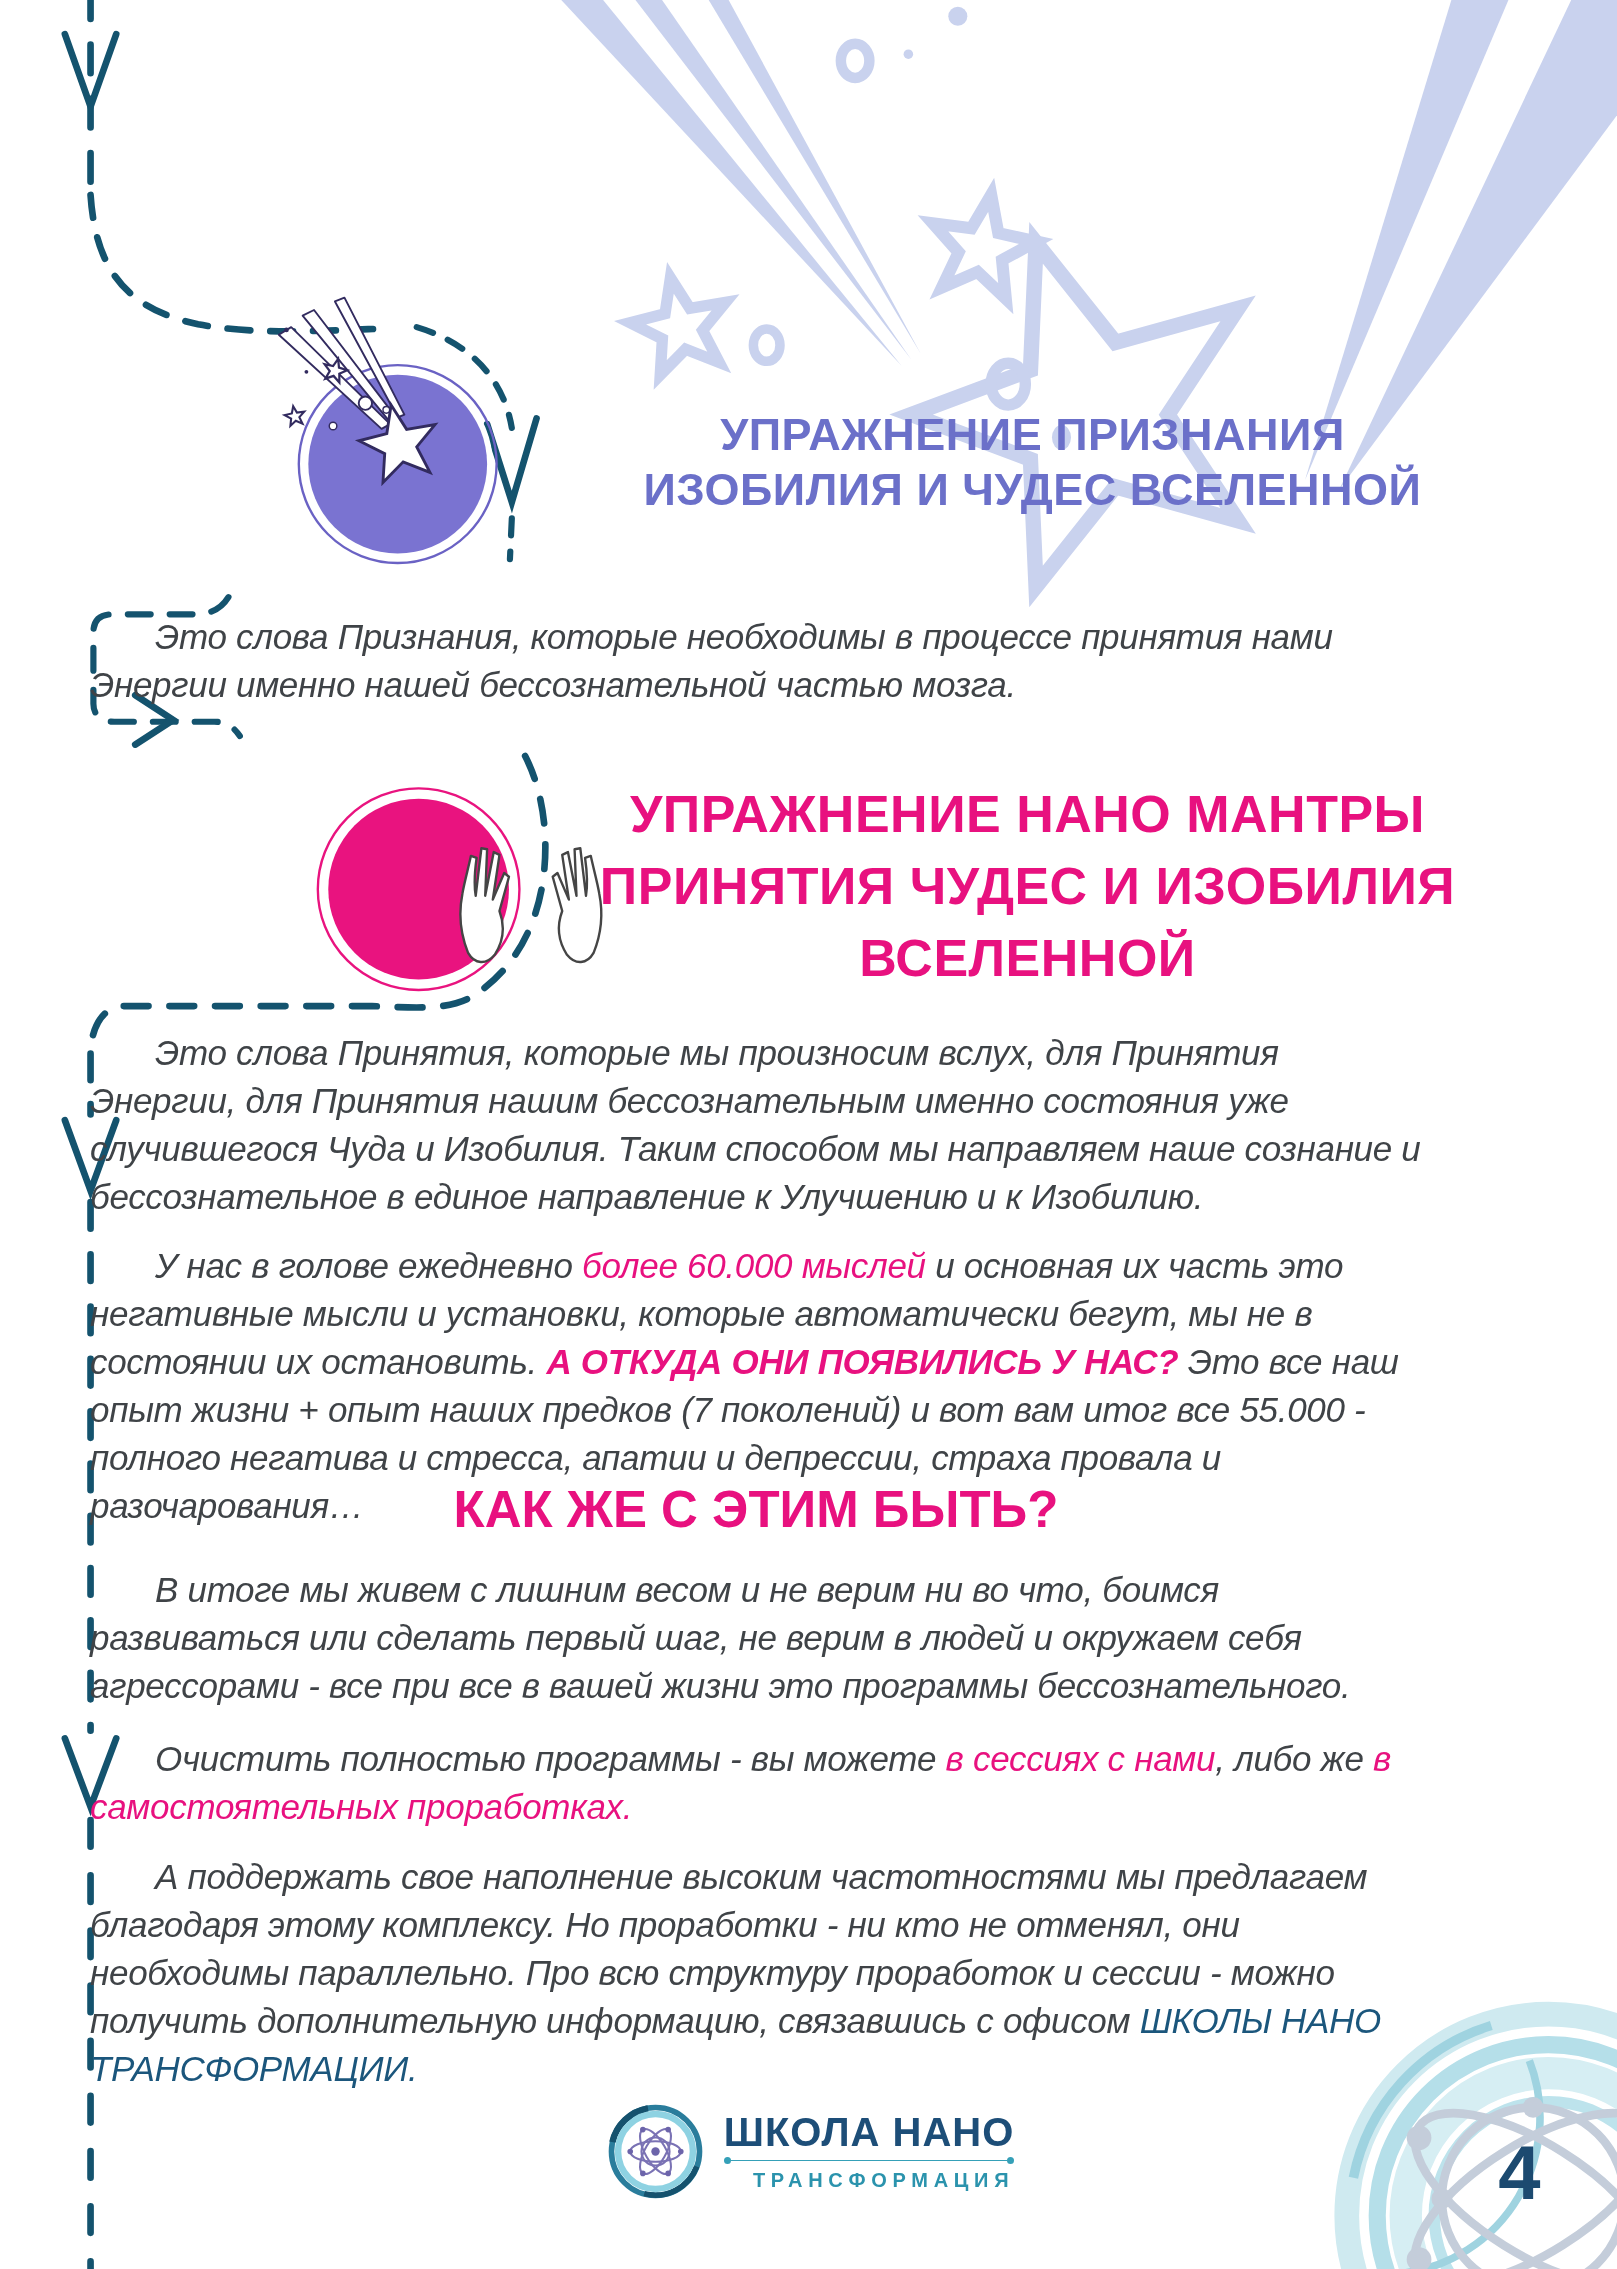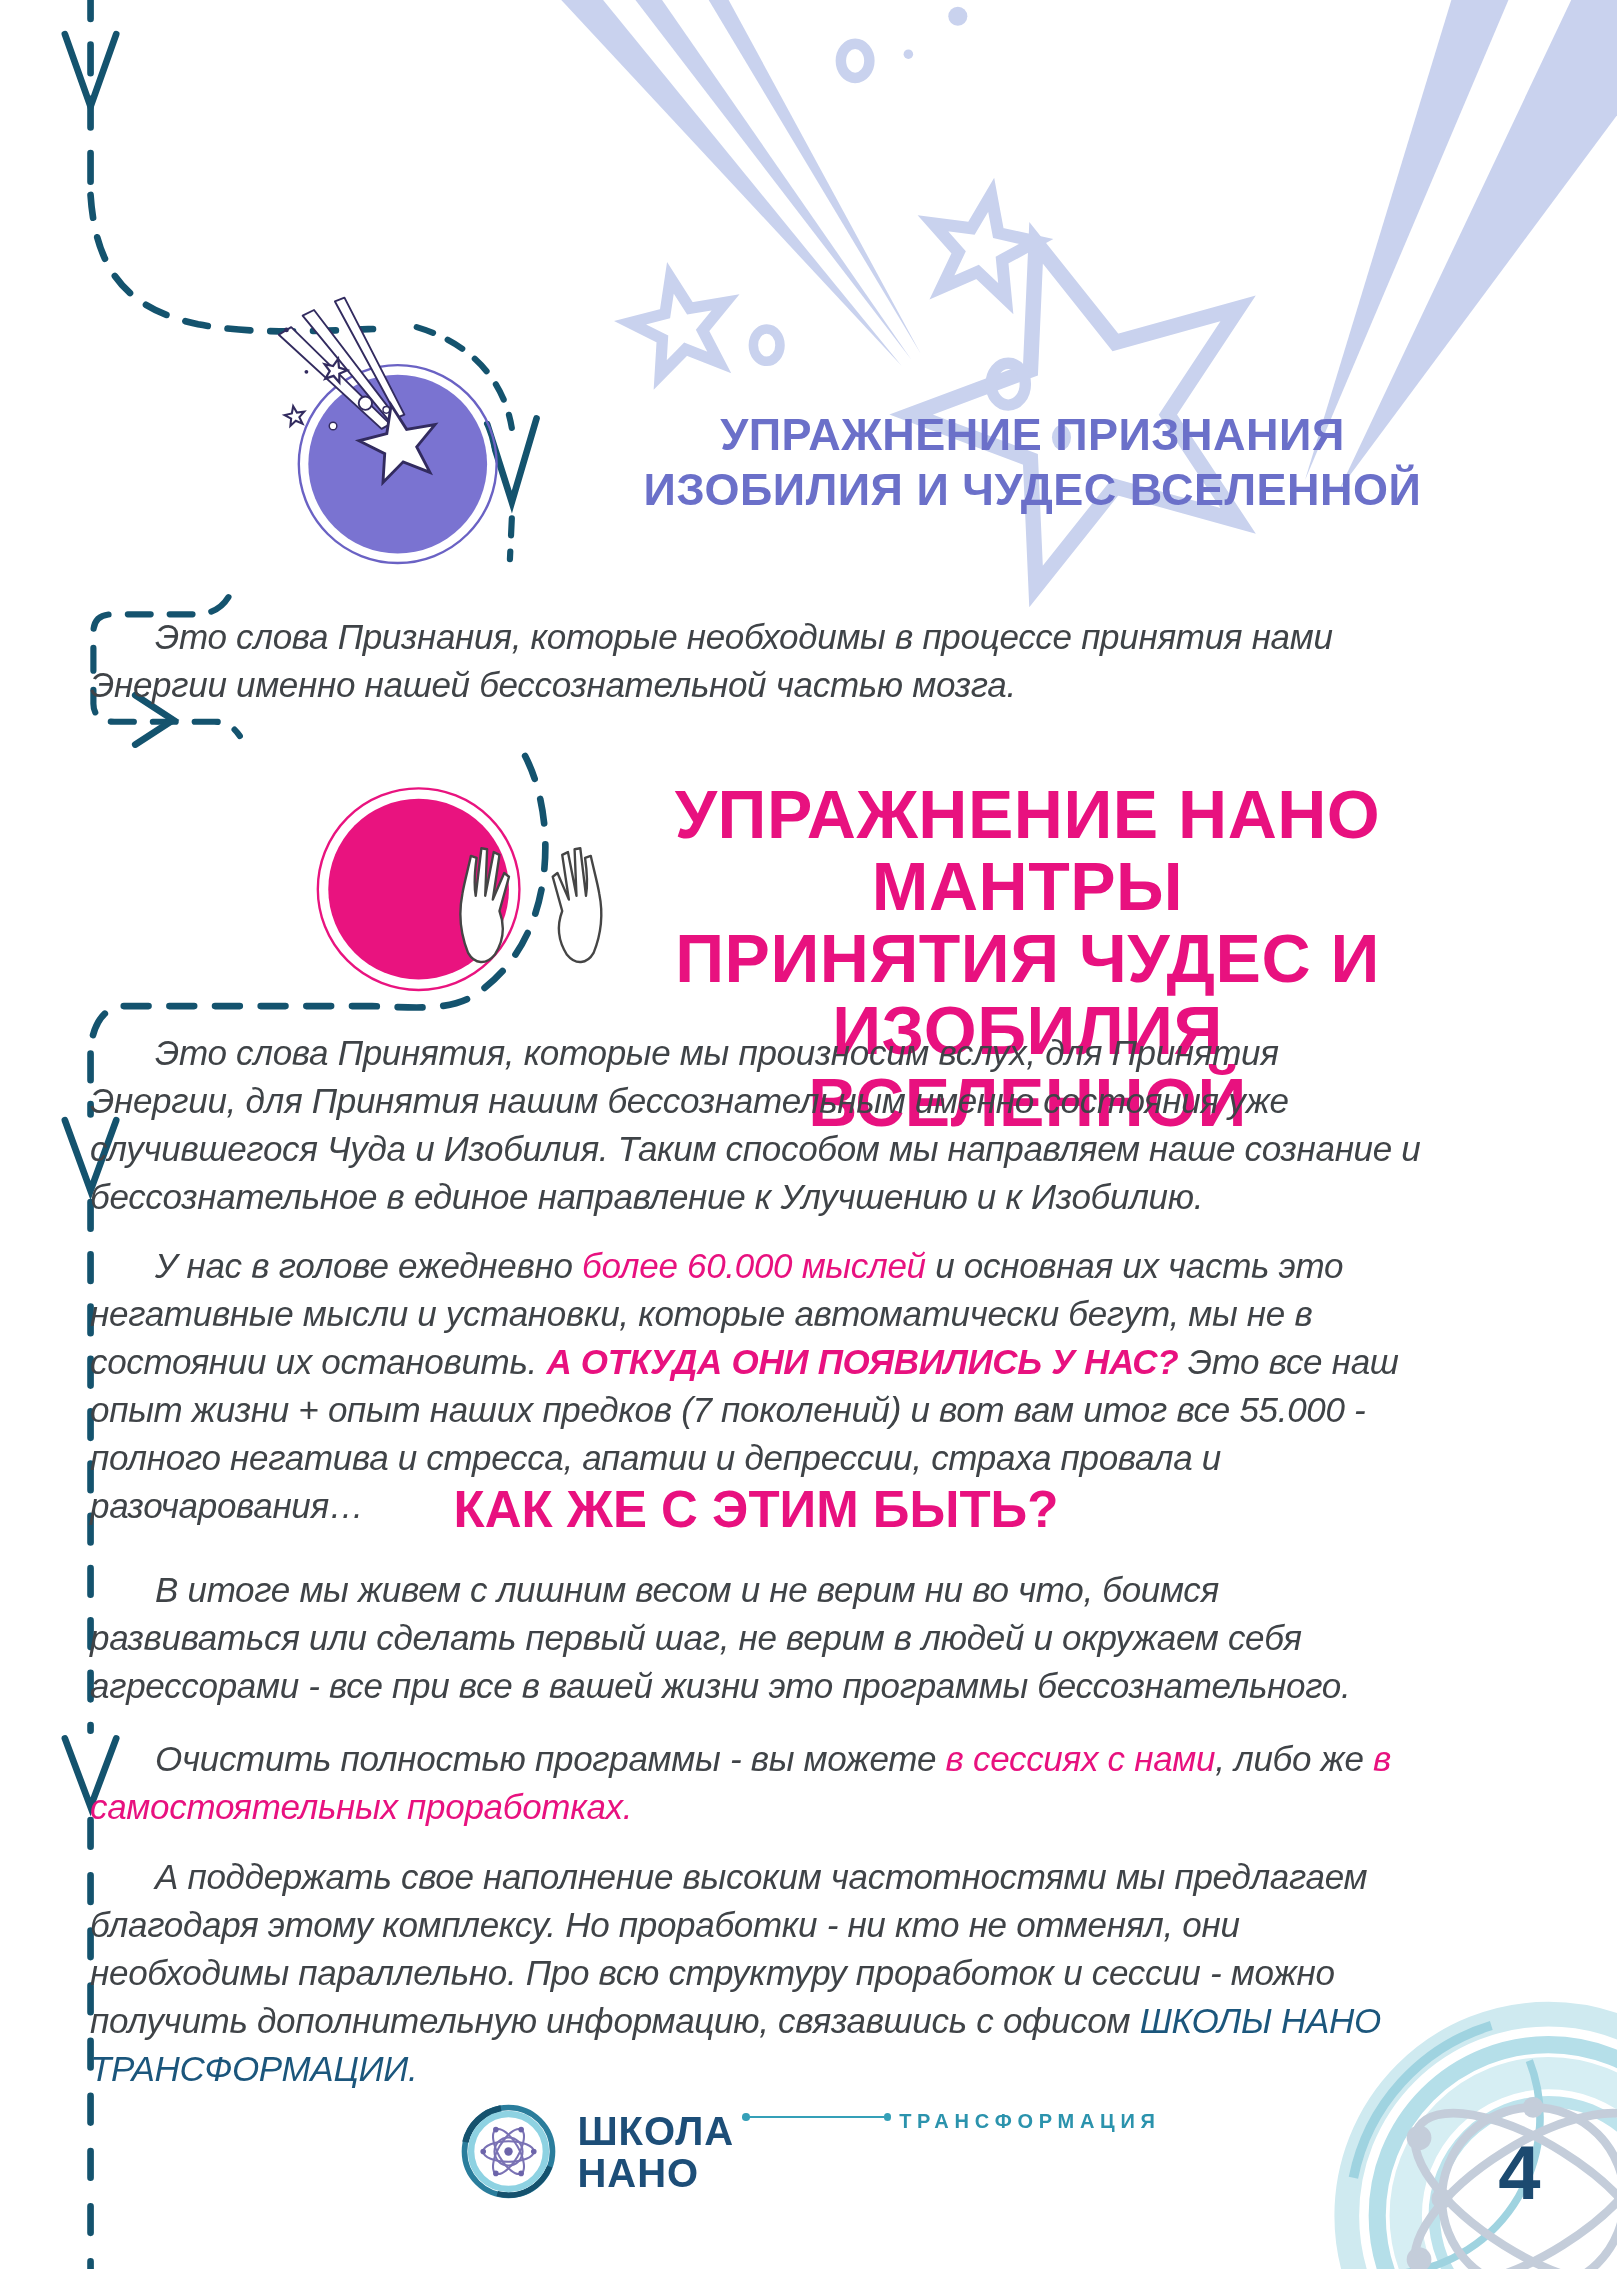--- a/index.html
+++ b/index.html
@@ -11,38 +11,38 @@
   .deco{position:absolute;inset:0;width:1618px;height:2269px;}
   .txt{position:absolute;margin:0;color:#3f4347;font-size:35px;line-height:48px;letter-spacing:-0.3px;font-style:italic;}
   .indent{text-indent:65px;}
   .col{left:90px;width:1332px;}
   .h1{
     position:absolute;left:495px;width:1075px;top:407px;text-align:center;
     color:#6b70c9;font-size:45px;line-height:55px;font-weight:700;margin:0;letter-spacing:0.5px;
   }
   .h2{
     position:absolute;left:533px;width:989px;top:778px;text-align:center;
-    color:#e8117f;font-size:68px;line-height:72px;font-weight:700;margin:0;letter-spacing:0.5px;
+    color:#e8117f;font-size:52px;line-height:72px;font-weight:700;margin:0;letter-spacing:0.5px;
   }
   .h3{
     position:absolute;left:90px;width:1332px;top:1480px;text-align:center;
     color:#e8117f;font-size:51px;font-weight:700;margin:0;
   }
   .pink{color:#e8117f;}
   .bold{font-weight:700;}
   .tealdark{color:#1b567c;}
   .pagenum{
     position:absolute;left:1472px;top:2129px;width:95px;text-align:center;
     color:#1c4a70;font-size:76px;font-weight:700;margin:0;
   }
   .logo{
     position:absolute;left:0;right:0;top:2100px;
     display:flex;justify-content:center;align-items:center;gap:17px;
   }
-  .logo-text{display:flex;align-items:flex-start;gap:8px;}
+  .logo-text{display:flex;flex-direction:column;align-items:flex-end;}
   .logo-title{color:#1d4e78;font-size:40px;font-weight:700;letter-spacing:1px;line-height:42px;}
   .logo-divider{display:flex;align-items:center;width:100%;margin:3.8px 0 4.8px 0;}
   .logo-divider .dot{width:7.6px;height:7.6px;border-radius:50%;background:#35a0b8;}
   .logo-divider .line{flex:1;height:1.9px;background:#35a0b8;}
   .logo-subtitle{color:#2b93ad;font-size:20px;font-weight:700;letter-spacing:5.7px;line-height:23px;}
 </style>
 </head>
 <body>
 
 <div class="page">

